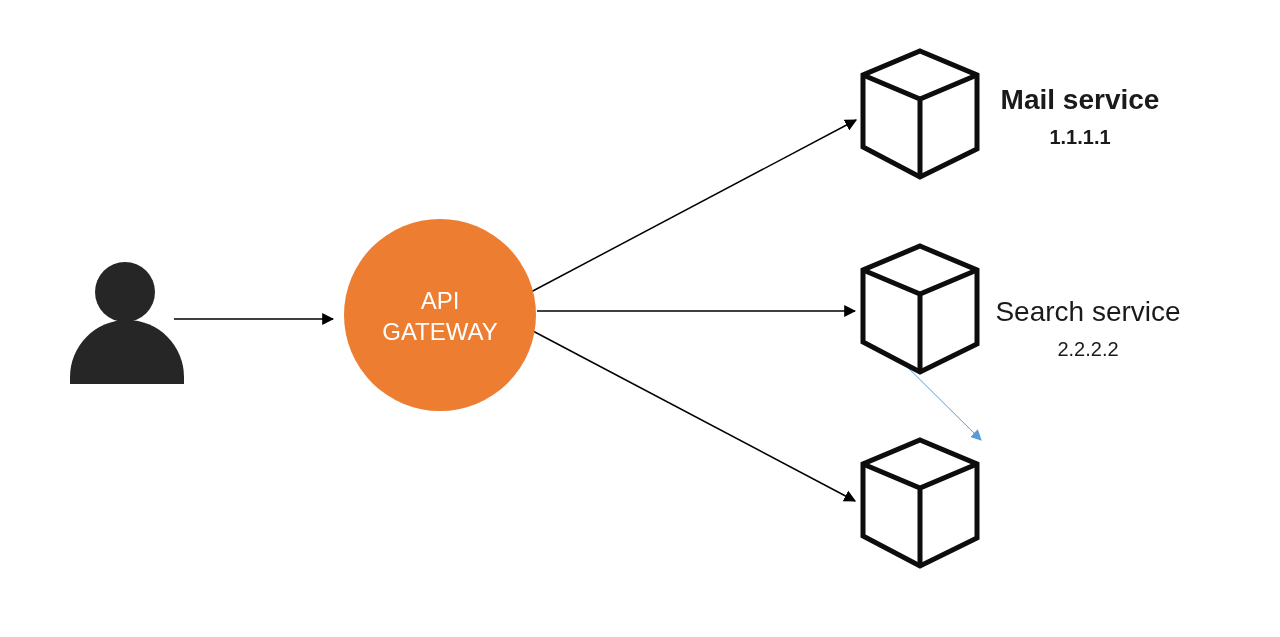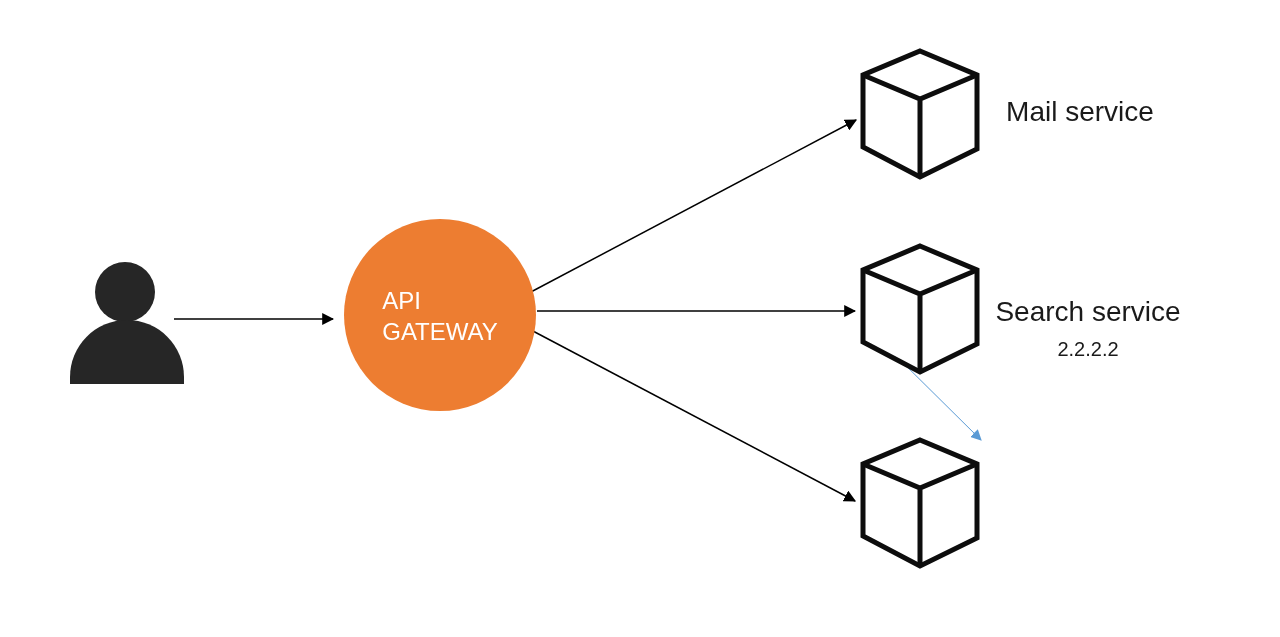--- a/index.html
+++ b/index.html
@@ -22,20 +22,21 @@
   }
   .gateway-label {
     position: absolute;
     left: 343px;
     top: 219px;
     width: 194px;
     height: 194px;
     display: flex;
     align-items: center;
     justify-content: center;
+    text-align: center;
     white-space: pre-line;
     color: #ffffff;
     font-size: 24px;
     line-height: 31px;
     pointer-events: none;
   }
   .gateway-ip {
     position: absolute;
     left: 343px;
     top: 416px;
@@ -53,21 +54,21 @@
   .svc-name {
     font-size: 28px;
     line-height: 32px;
     white-space: nowrap;
   }
   .svc-ip {
     font-size: 20px;
     line-height: 24px;
     margin-top: 9px;
   }
-  .svc-mail   { left: 970px; top: 96px;  }
+  .svc-mail   { left: 970px; top: 84px; font-weight: bold;  }
   .svc-search { left: 978px; top: 296px; }
   .svc-drive  { left: 966px; top: 481px; }
 </style>
 </head>
 <body>
 
 <div class="canvas">
 
   <svg class="diagram-svg" width="1280" height="637" viewBox="0 0 1280 637">
     <defs>
@@ -99,19 +100,20 @@
     <use href="#cube" x="860" y="48"></use>
     <use href="#cube" x="860" y="243"></use>
     <use href="#cube" x="860" y="437"></use>
   </svg>
 
   <div class="gateway-label">API
 GATEWAY</div>
 
   <div class="svc svc-mail">
     <div class="svc-name">Mail service</div>
+    <div class="svc-ip">1.1.1.1</div>
   </div>
   <div class="svc svc-search">
     <div class="svc-name">Search service</div>
     <div class="svc-ip">2.2.2.2</div>
   </div>
 
 </div>
 
 </body></html>

